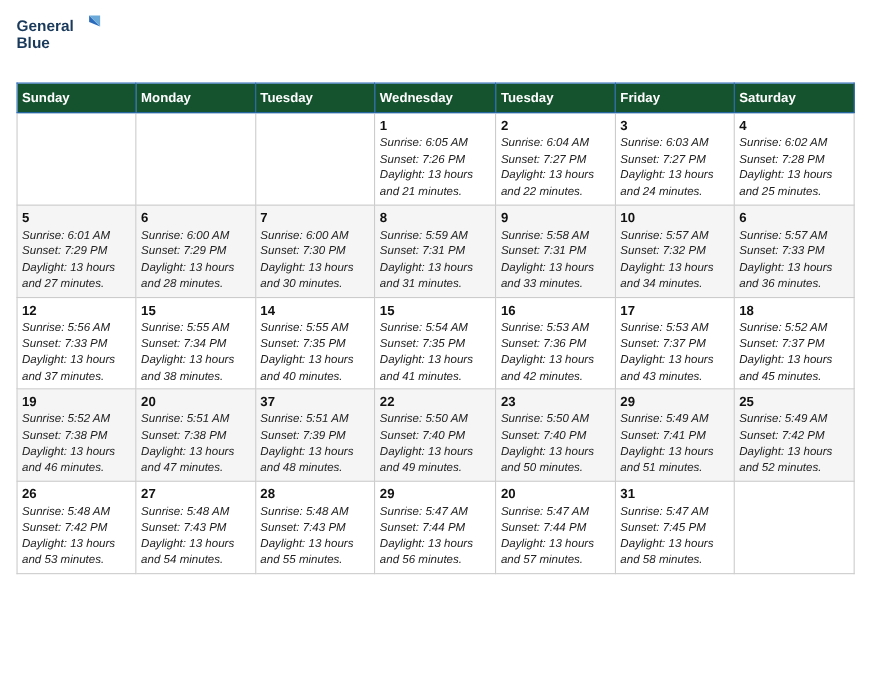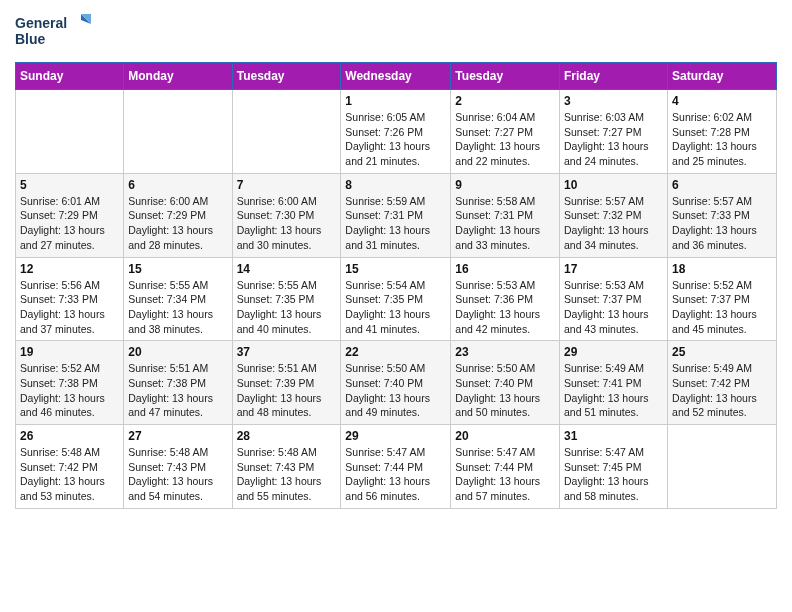--- a/index.html
+++ b/index.html
@@ -7,21 +7,21 @@
       font-family: Arial, sans-serif;
       background: #fff;
       width: 792px;
       min-height: 612px;
       padding: 10px 15px;
     }
     .header {
       display: flex;
       justify-content: space-between;
       align-items: flex-start;
-      margin-bottom: 7px;
+      margin-bottom: 20px;
     }
     .logo {
       display: flex;
       align-items: center;
       gap: 4px;
     }
     .title-block {
       text-align: right;
     }
     .main-title {
@@ -33,21 +33,21 @@
       font-size: 14px;
       color: #333;
       margin-top: 2px;
     }
     .calendar {
       width: 100%;
       border-collapse: collapse;
       font-size: 11px;
     }
     .calendar thead th {
-      background: #a21caf;
+      background: #14532d;
       color: #fff;
       padding: 6px 4px;
       text-align: left;
       font-size: 12px;
       border: 1px solid #2a6aba;
     }
     .calendar tbody td {
       border: 1px solid #ccc;
       vertical-align: top;
       padding: 4px;
@@ -61,20 +61,21 @@
     .day-num {
       font-weight: bold;
       font-size: 12px;
       margin-bottom: 2px;
       color: #111;
     }
     .day-info {
       font-size: 10.5px;
       color: #222;
       line-height: 1.4;
+      font-style: italic;
     }
     .empty {
       background: #fafafa;
     }
   </style>
 </head>
 <body>
 
 <div class="header">
   <div class="logo">

